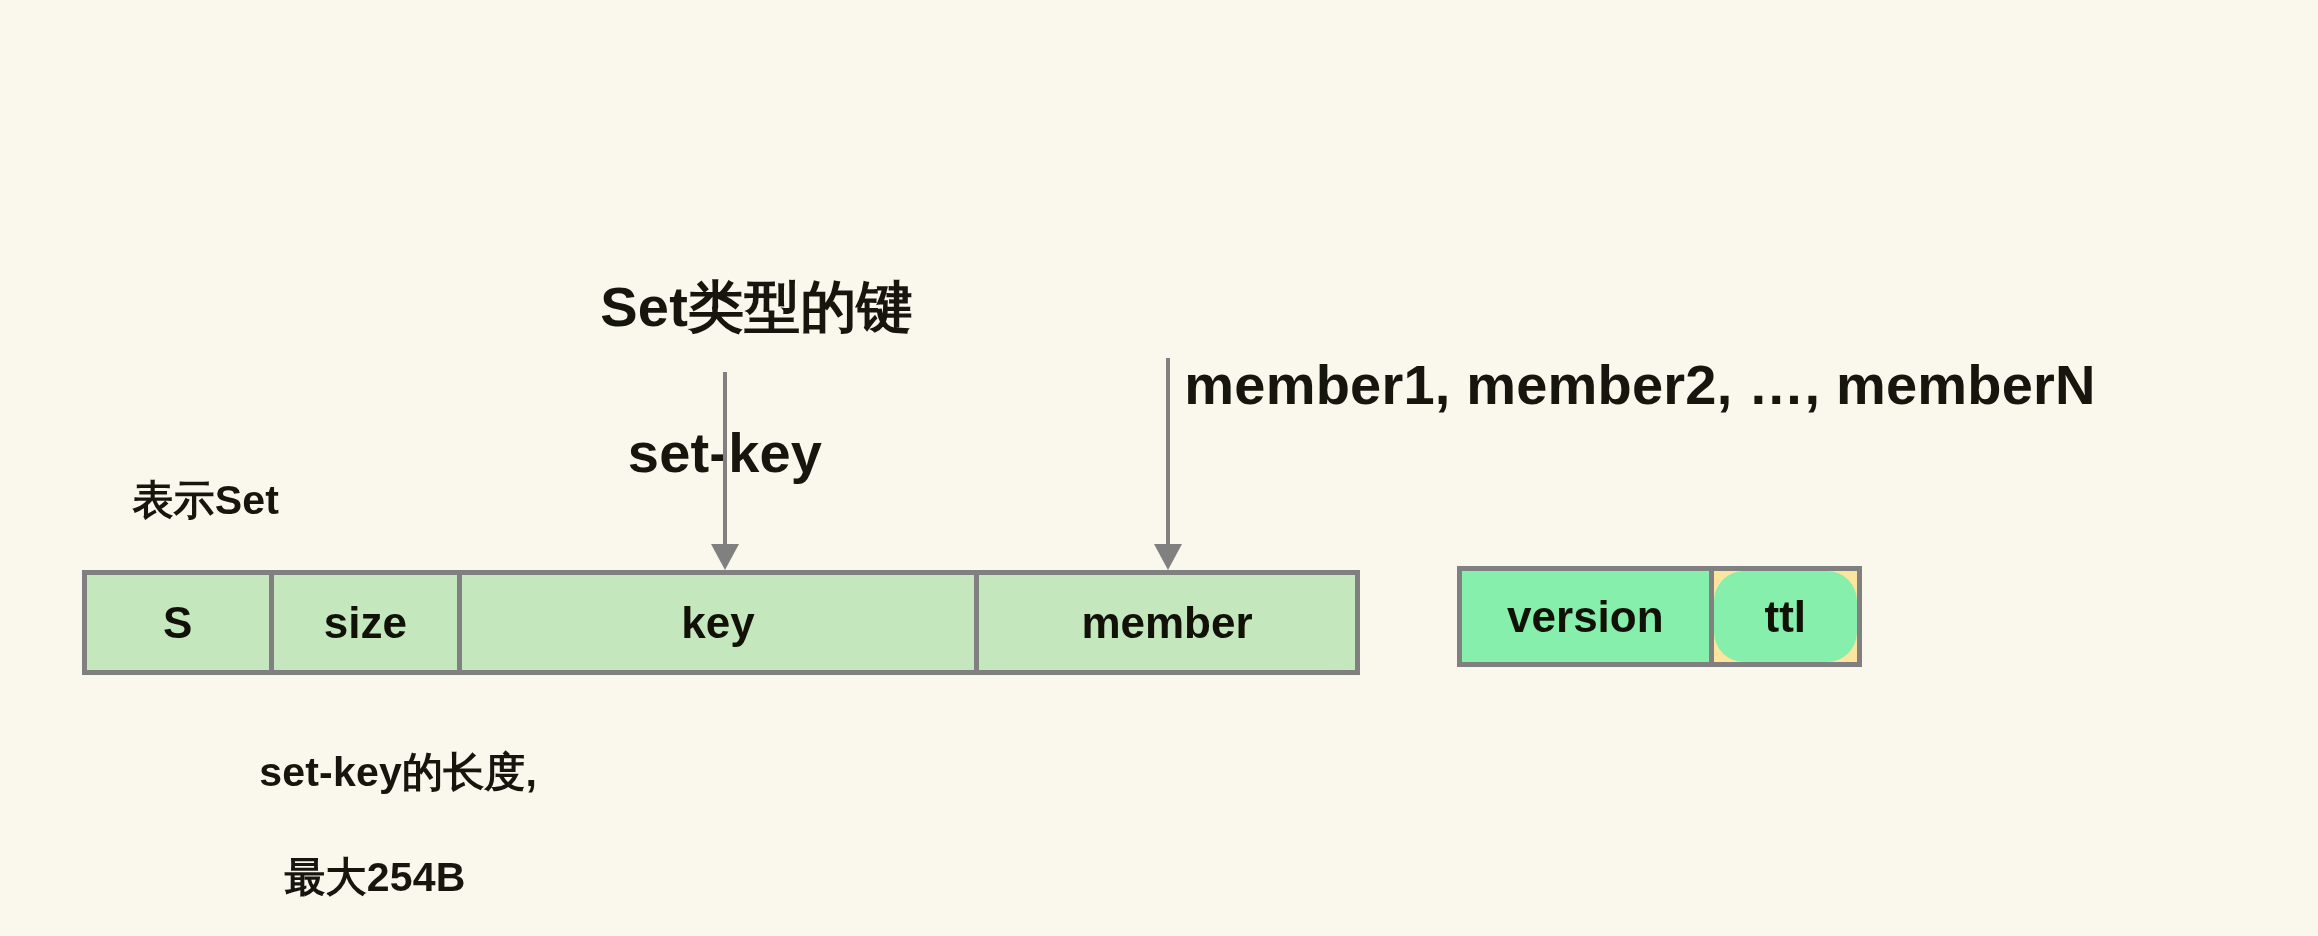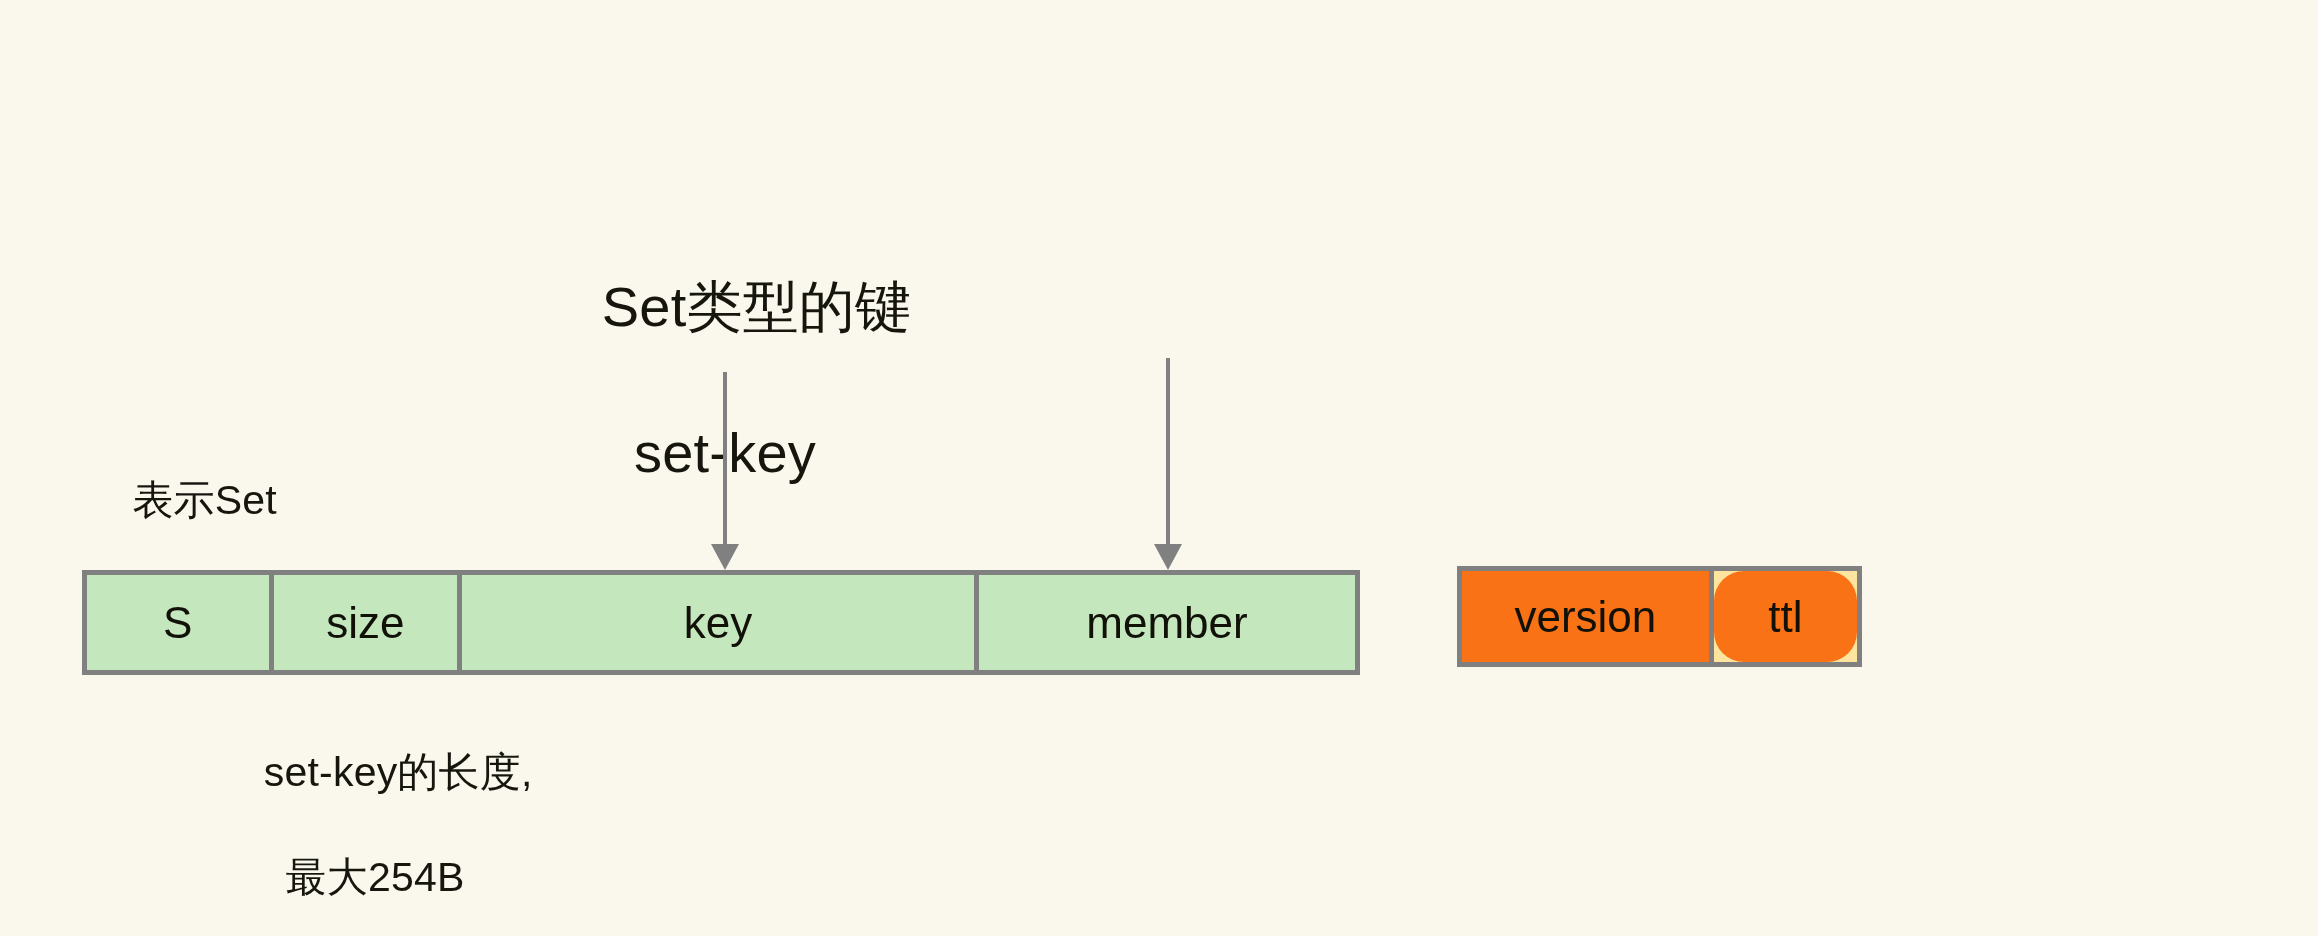--- a/index.html
+++ b/index.html
@@ -10,20 +10,21 @@
     background: #faf8ec;
     font-family: "Liberation Sans", "DejaVu Sans", sans-serif;
     color: #16160f;
   }
   #stage {
     position: relative;
     width: 2318px;
     height: 936px;
     background: #faf8ec;
     overflow: hidden;
+    font-weight: bold;
   }
 
   
   .txt {
     position: absolute;
     white-space: pre;
     line-height: 1.22;
     color: #16160f;
     letter-spacing: 0.2px;
   }
@@ -63,21 +64,21 @@
     font-size: 44px;
     color: #111108;
     border-right: 5px solid #808080;
     height: 100%;
   }
   .field:last-child { border-right: none; border-radius: 30px; }
 
   .row-green { background: #c4e7be; }
   .row-green .field { background: #c4e7be; }
   .row-yellow { background: #fde5a0; }
-  .row-yellow .field { background: #f97316; }
+  .row-yellow .field { background: #86efac; }
 
   
   .arrow {
     position: absolute;
     width: 0;
   }
   .arrow .shaft {
     position: absolute;
     left: -2px;
     top: 0;
@@ -98,20 +99,21 @@
 <body>
 
 <div id="stage">
 
   <div class="txt center callout-top" style="left:725px; top:205px;">
     <span>Set类型的键</span>
     <span class="line2">set-key</span>
   </div>
 
   <div class="txt center callout-top" style="left:1640px; top:205px;">
+    <span class="line2">member1, member2, …, memberN</span>
   </div>
 
   <div class="arrow" style="left:725px; top:372px; height:198px;">
     <div class="shaft" style="height:172px;"></div>
     <div class="head" style="top:172px;"></div>
   </div>
 
   <div class="arrow" style="left:1168px; top:358px; height:212px;">
     <div class="shaft" style="height:186px;"></div>
     <div class="head" style="top:186px;"></div>

